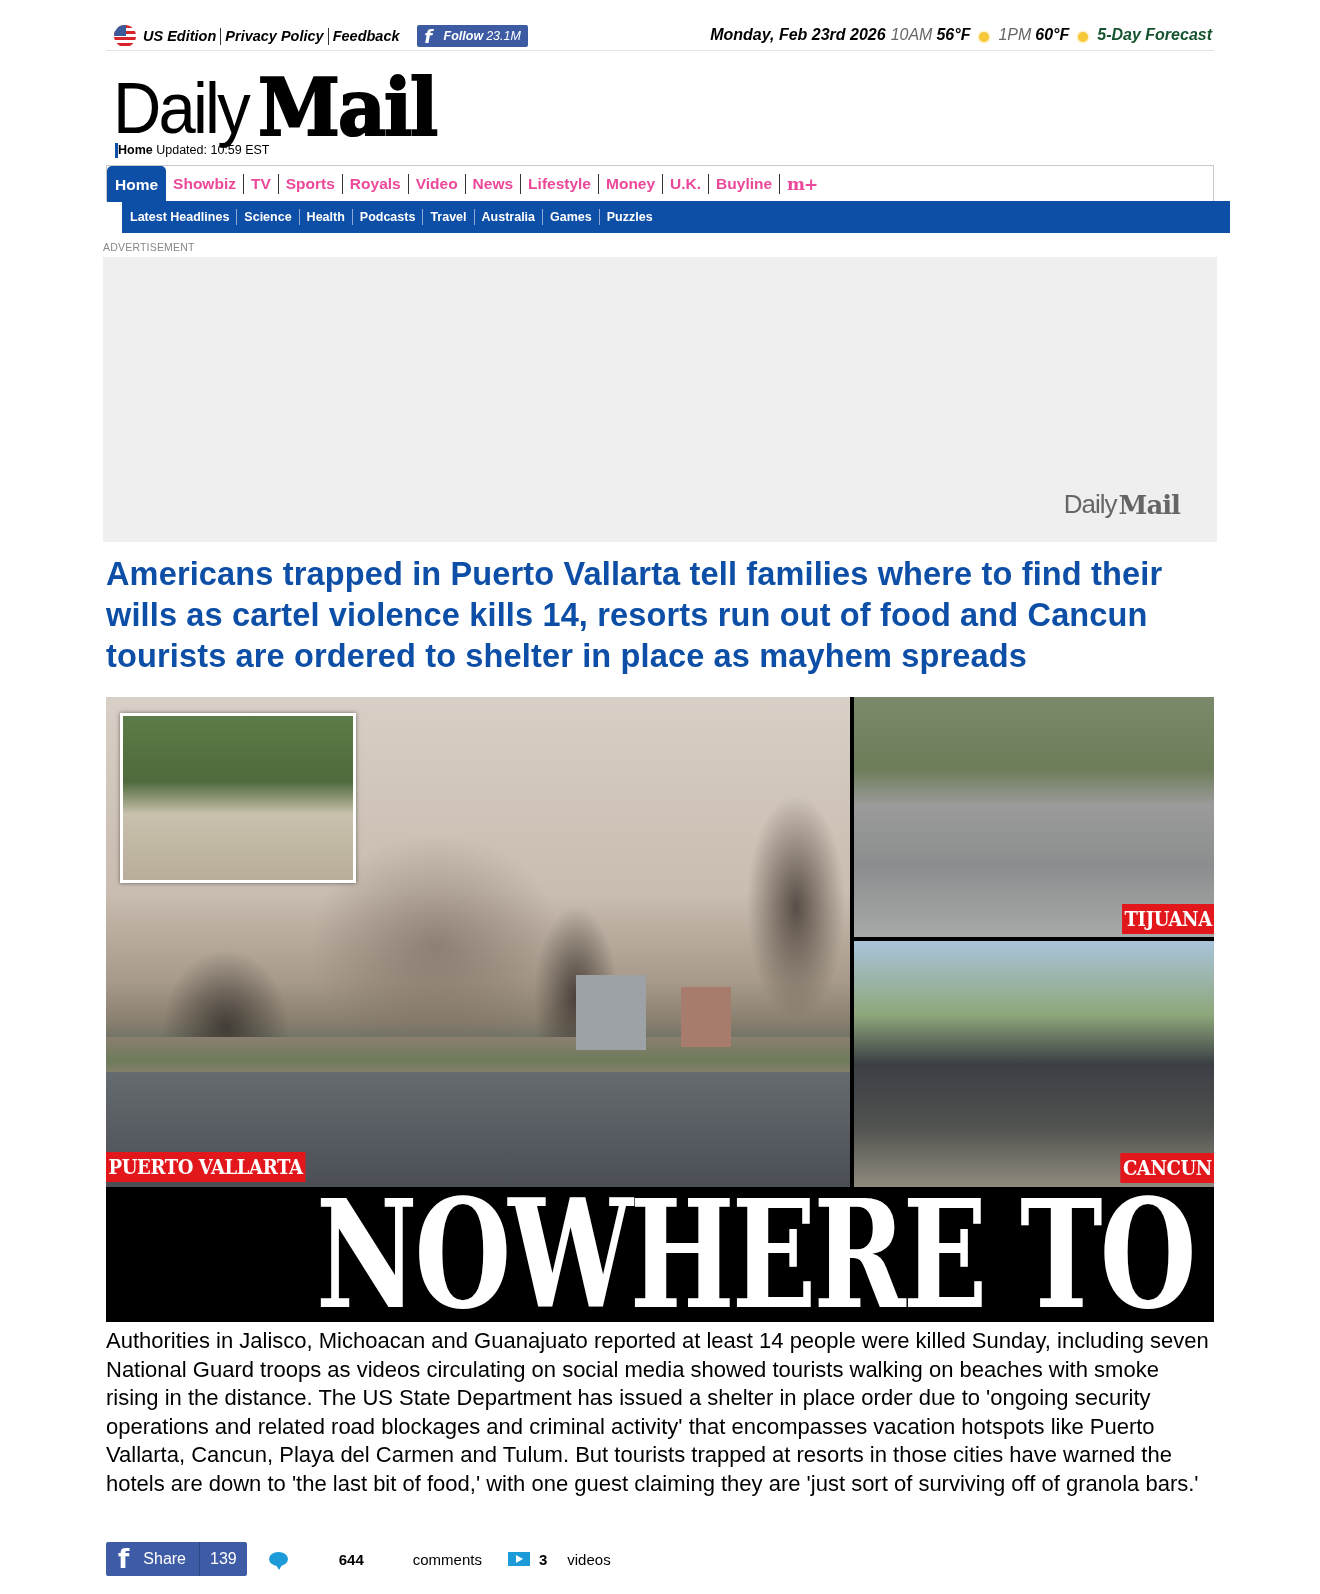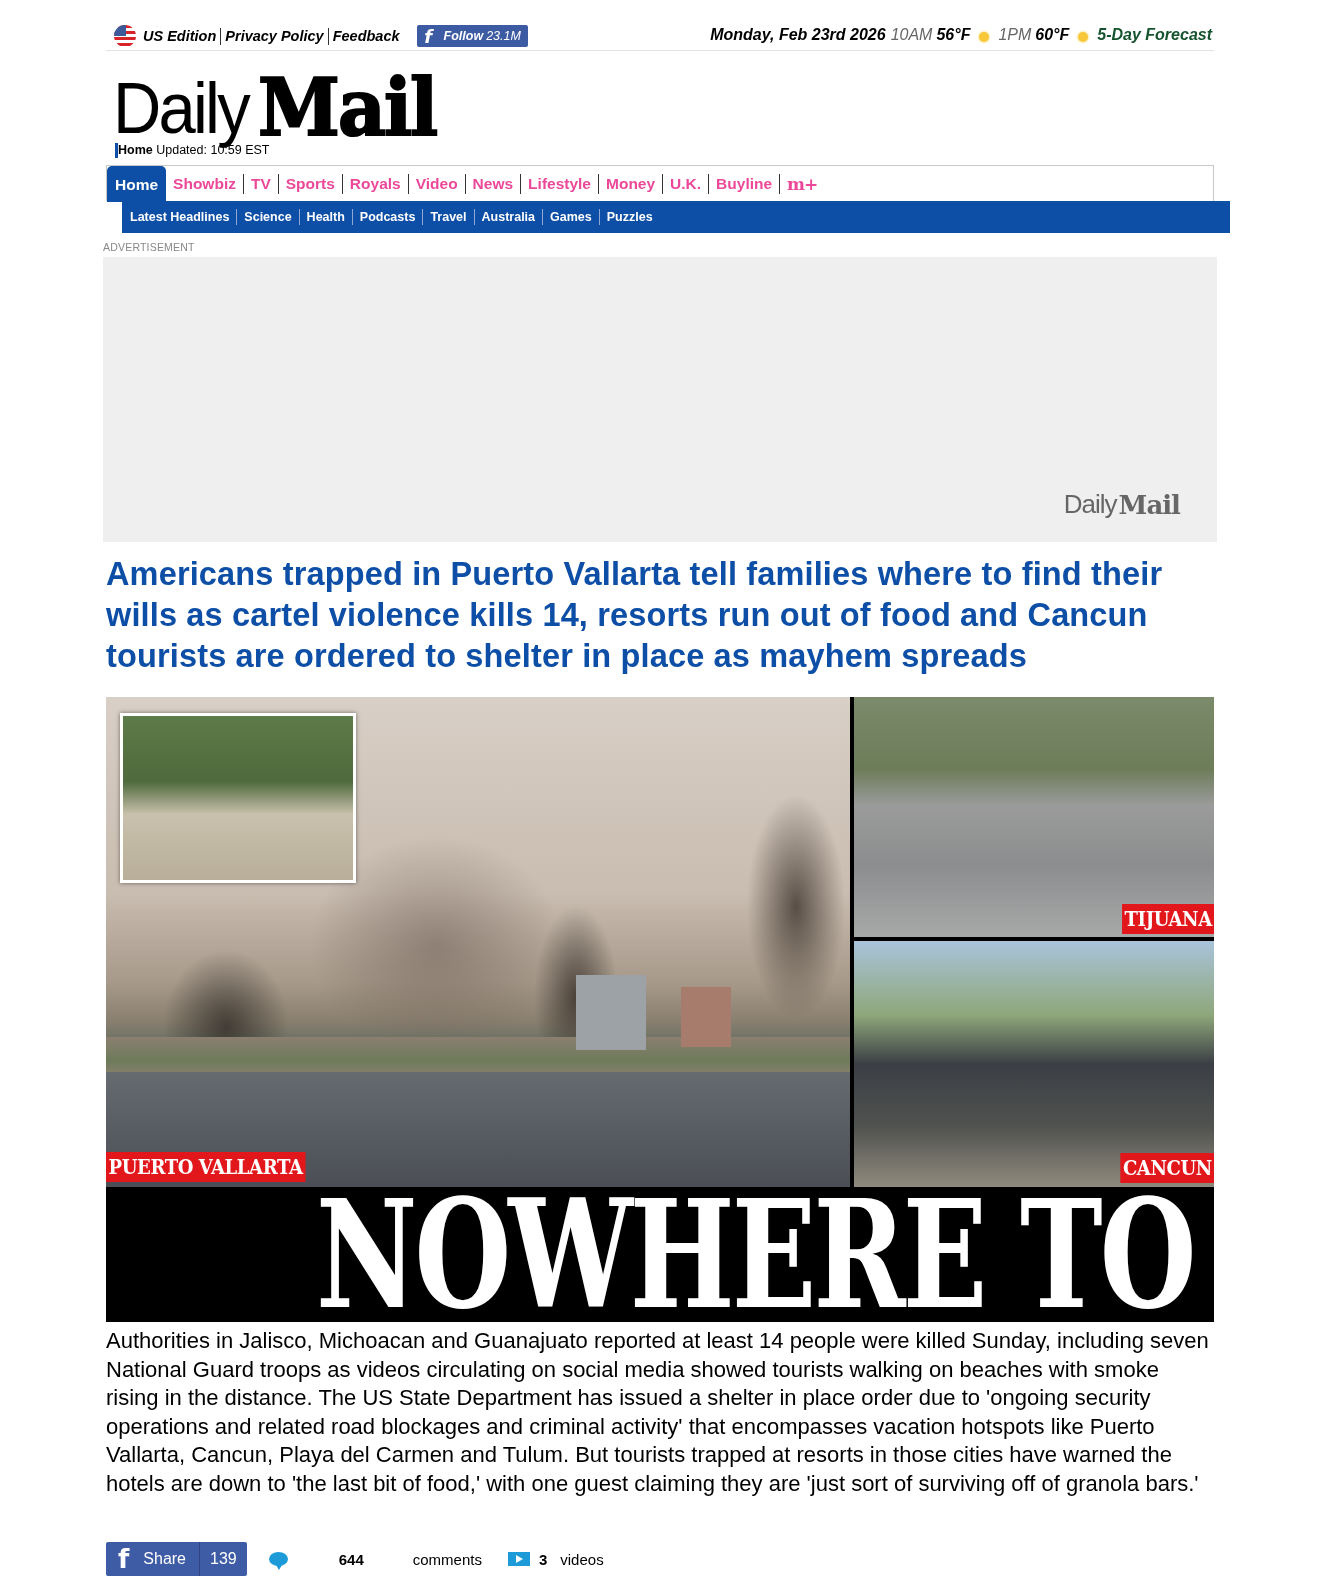--- a/index.html
+++ b/index.html
@@ -200,17 +200,17 @@
       <div class="s2">139</div>
     </div>
     <a class="comments">
       <span class="bubble"></span>
       <b>644</b>
       <span style="margin-left:5px">comments</span>
     </a>
     <a class="videos">
       <span class="vid-icon"></span>
       <b>3</b>
-      <span style="margin-left:13px">videos</span>
+      <span style="margin-left:20px">videos</span>
     </a>
   </div>
 
 </div>
 
 </body></html>

